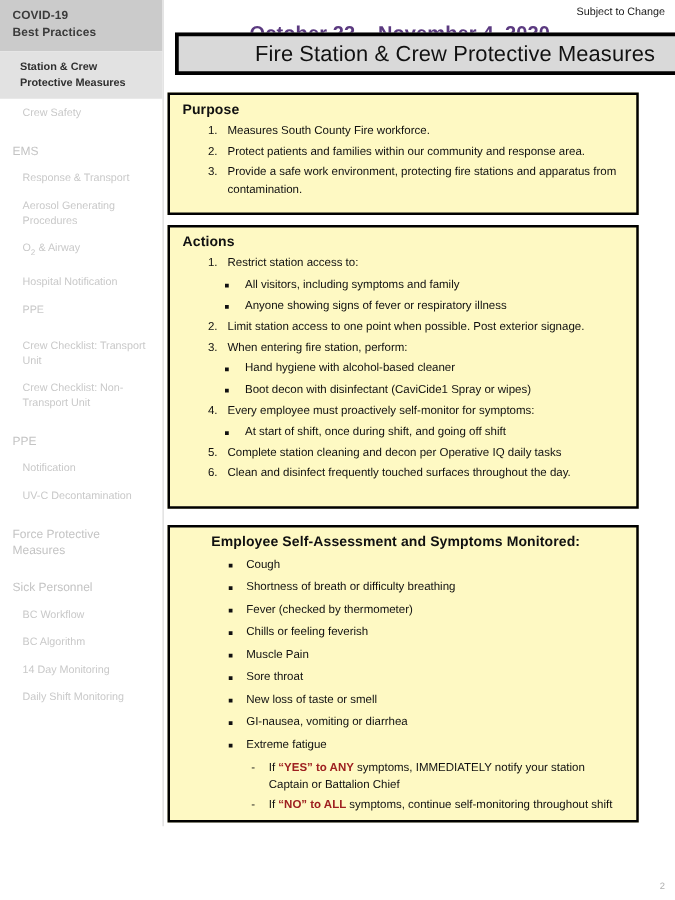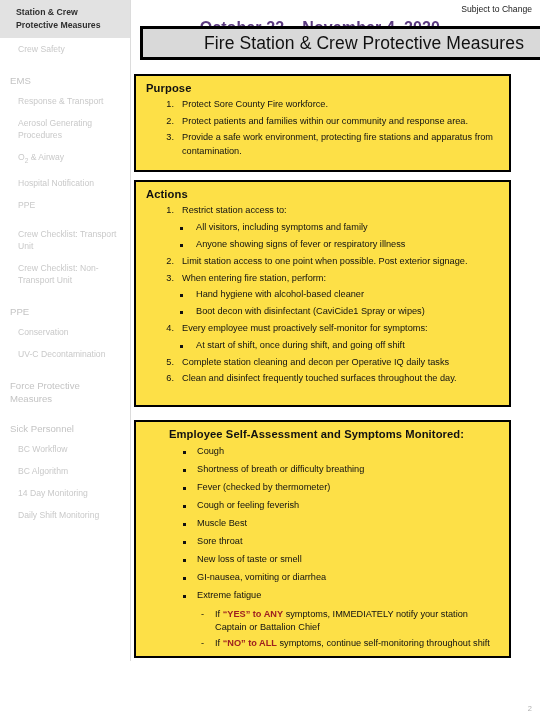--- a/index.html
+++ b/index.html
@@ -88,21 +88,21 @@
     font-size: 17.5px;
     color: #111111;
     letter-spacing: 0.1px;
   }
 
   
   .cbox {
     position: absolute;
     left: 134px;
     width: 377px;
-    background: #fde047;
+    background: #fef9c3;
     border: 2px solid #000000;
     padding: 5px 8px 5px 8px;
   }
   #box-purpose  { top: 74px;  height: 98px; }
   #box-actions  { top: 180px; height: 227px; }
   #box-symptoms { top: 420px; height: 238px; padding-left: 31px; }
 
   .box-head {
     font-size: 11.2px;
     font-weight: bold;
@@ -205,20 +205,24 @@
     font-size: 7.5px;
     color: #b0b0b0;
   }
 </style>
 </head>
 <body>
 
 <div id="page">
 
   <nav id="sidebar">
+    <div class="side-header">
+      <div>COVID-19</div>
+      <div>Best Practices</div>
+    </div>
 
     <div class="side-current">
       <div>Station &amp; Crew</div>
       <div>Protective Measures</div>
     </div>
 
     <div class="side-sub">Crew Safety</div>
 
     <div class="side-spacer"></div>
     <div class="side-group">EMS</div>
@@ -227,21 +231,21 @@
     <div class="side-sub"><span>O</span><span class="sub-script">2</span><span> &amp; Airway</span></div>
     <div class="side-sub">Hospital Notification</div>
     <div class="side-sub">PPE</div>
 
     <div class="side-spacer"></div>
     <div class="side-sub">Crew Checklist: Transport Unit</div>
     <div class="side-sub">Crew Checklist: Non-Transport Unit</div>
 
     <div class="side-spacer"></div>
     <div class="side-group">PPE</div>
-    <div class="side-sub">Conservation</div>
+    <div class="side-sub">Notification</div>
     <div class="side-sub">UV-C Decontamination</div>
 
     <div class="side-spacer"></div>
     <div class="side-group">Force Protective Measures</div>
 
     <div class="side-spacer"></div>
     <div class="side-group">Sick Personnel</div>
     <div class="side-sub">BC Workflow</div>
     <div class="side-sub">BC Algorithm</div>
     <div class="side-sub">14 Day Monitoring</div>
@@ -251,21 +255,21 @@
   <div id="doc-date">October 22 – November 4, 2020</div>
   <div id="subject-to-change">Subject to Change</div>
 
   <div id="title-box">
     <span class="title-text">Fire Station &amp; Crew Protective Measures</span>
   </div>
 
   <section class="cbox" id="box-purpose">
     <div class="box-head">Purpose</div>
     <ol class="num">
-      <li><span class="n">1.</span><span>Protect Sore County Fire workforce.</span></li>
+      <li><span class="n">1.</span><span>Measures South County Fire workforce.</span></li>
       <li><span class="n">2.</span><span>Protect patients and families within our community and response area.</span></li>
       <li><span class="n">3.</span><span>Provide a safe work environment, protecting fire stations and apparatus from contamination.</span></li>
     </ol>
   </section>
 
   <section class="cbox" id="box-actions">
     <div class="box-head">Actions</div>
     <ol class="num">
       <li><span class="n">1.</span><span>Restrict station access to:</span></li>
     </ol>
@@ -292,22 +296,22 @@
       <li><span class="n">6.</span><span>Clean and disinfect frequently touched surfaces throughout the day.</span></li>
     </ol>
   </section>
 
   <section class="cbox" id="box-symptoms">
     <div class="box-head">Employee Self-Assessment and Symptoms Monitored:</div>
     <ul class="sq-top">
       <li>Cough</li>
       <li>Shortness of breath or difficulty breathing</li>
       <li>Fever (checked by thermometer)</li>
-      <li>Cough or feeling feverish</li>
-      <li>Muscle Best</li>
+      <li>Chills or feeling feverish</li>
+      <li>Muscle Pain</li>
       <li>Sore throat</li>
       <li>New loss of taste or smell</li>
       <li>GI-nausea, vomiting or diarrhea</li>
       <li>Extreme fatigue</li>
     </ul>
     <ul class="dash">
       <li><span>If </span><span class="em-red">“YES” to ANY</span><span> symptoms, IMMEDIATELY notify your station Captain or Battalion Chief</span></li>
       <li><span>If </span><span class="em-red">“NO” to ALL</span><span> symptoms, continue self-monitoring throughout shift</span></li>
     </ul>
   </section>

